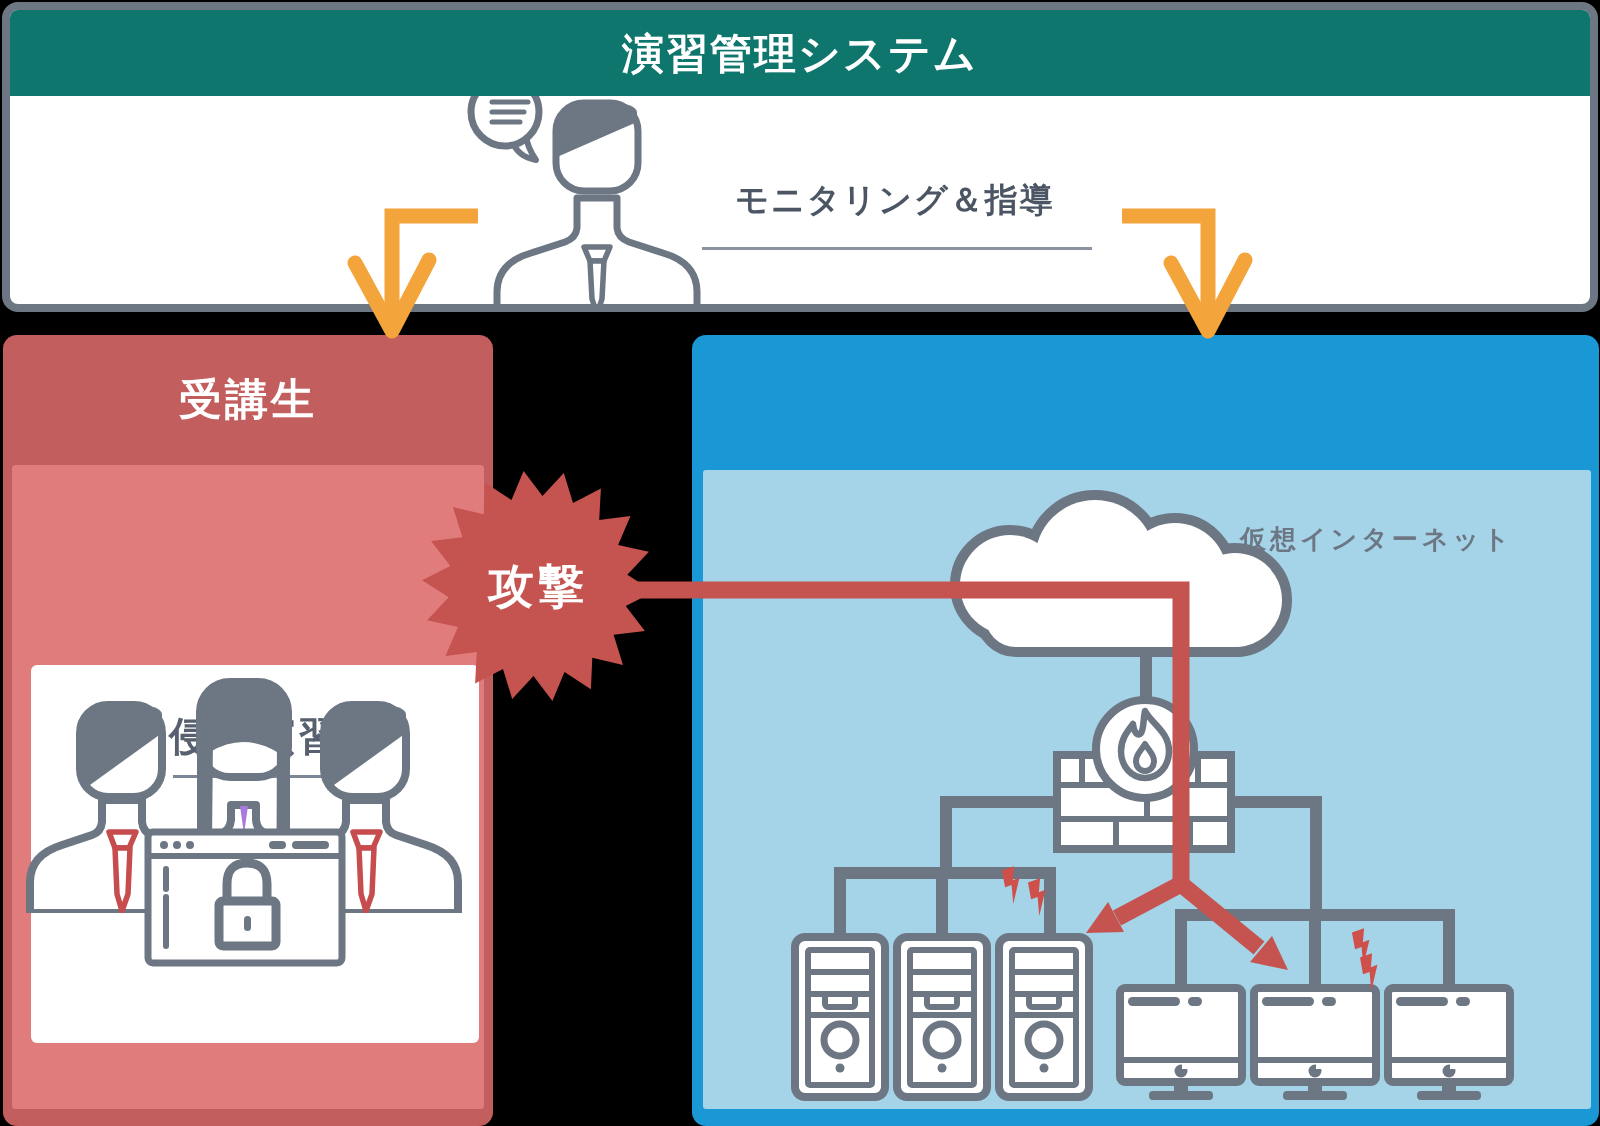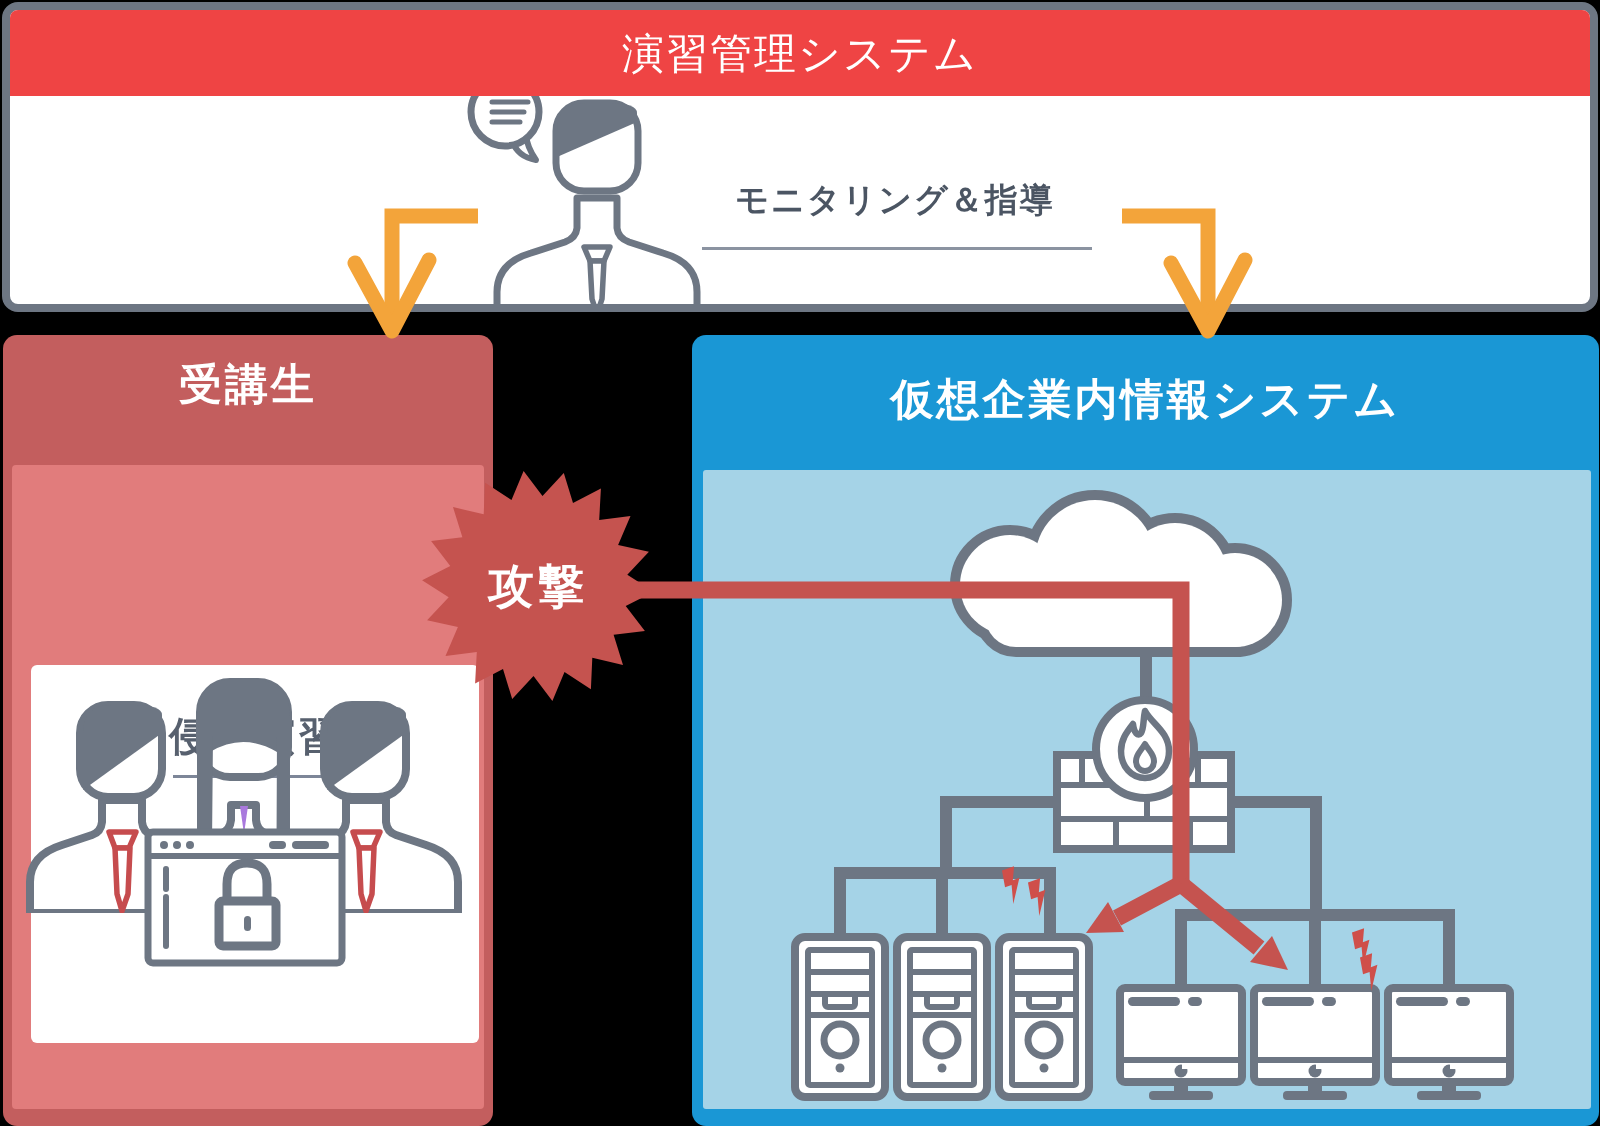--- a/index.html
+++ b/index.html
@@ -1,29 +1,29 @@
 <!DOCTYPE html>
 <html><head>
 <meta charset="utf-8">
 <style>
   html,body{margin:0;padding:0;background:#000;}
   #stage{position:relative;width:1600px;height:1126px;background:#000;overflow:hidden;
          font-family:"DejaVu Sans","Liberation Sans",sans-serif;}
   #stage svg{position:absolute;left:0;top:0;pointer-events:none;}
   .panel-top{position:absolute;left:2px;top:2px;width:1580px;height:294px;
              border:8px solid #6d7683;border-radius:16px;background:#fff;overflow:hidden;}
-  .panel-top .hdr{height:86px;background:#ef4444;color:#fff;text-align:center;
-                  line-height:88px;font-size:42px;font-weight:normal;letter-spacing:2px;}
+  .panel-top .hdr{height:86px;background:#0f766e;color:#fff;text-align:center;
+                  line-height:88px;font-size:42px;font-weight:bold;letter-spacing:2px;}
   .monitor-label{position:absolute;left:660px;top:178px;width:470px;text-align:center;
                  font-size:33px;font-weight:bold;color:#4b5563;letter-spacing:2px;}
   .monitor-underline{position:absolute;left:702px;top:247px;width:390px;height:3px;background:#8b93a1;}
   .box{position:absolute;border-radius:14px;}
   .box .title{text-align:center;font-weight:bold;color:#fff;letter-spacing:3px;}
   .box-red{left:3px;top:335px;width:490px;height:791px;background:#c35e5e;}
-  .box-red .title{padding-top:21px;font-size:43px;}
+  .box-red .title{padding-top:36px;font-size:43px;}
   .box-red .inner{position:absolute;left:9px;right:9px;top:130px;bottom:17px;
                   background:#e17c7c;border-radius:4px;}
   .card{position:absolute;left:19px;top:200px;width:448px;height:378px;background:#fff;border-radius:6px;}
   .card-label{position:absolute;left:0;top:44px;width:100%;text-align:center;
               font-size:40px;font-weight:bold;color:#57606e;letter-spacing:3px;}
   .card-underline{position:absolute;left:142px;top:110px;width:164px;height:3px;background:#7d8698;}
   .box-blue{left:692px;top:335px;width:907px;height:791px;background:#1a97d5;}
   .box-blue .title{padding-top:36px;font-size:43px;}
   .box-blue .inner{position:absolute;left:11px;right:8px;top:135px;bottom:17px;
                    background:#a5d3e7;border-radius:3px;}
@@ -40,23 +40,23 @@
     <div class="title">受講生</div>
     <div class="inner">
       <div class="card">
         <div class="card-label">侵入演習</div>
         <div class="card-underline"></div>
       </div>
     </div>
   </div>
 
   <div class="box box-blue">
-    <div class="title">仮想企業内情報システム</div>
     <div class="inner"></div>
   </div>
+  <div class="cloud-label">仮想インターネット</div>
 
   <svg width="1600" height="1126" viewBox="0 0 1600 1126">
     <defs>
       <clipPath id="cardClip">
           <rect x="22" y="537" width="448" height="376"></rect>
         </clipPath>
     </defs>
     <g clip-path="url(#cardClip)" stroke-linejoin="round">
 
       <g>

